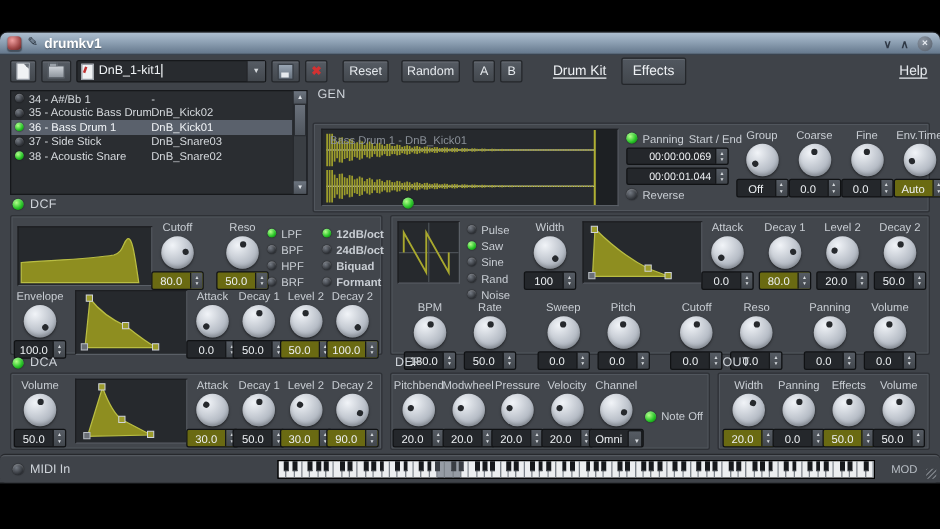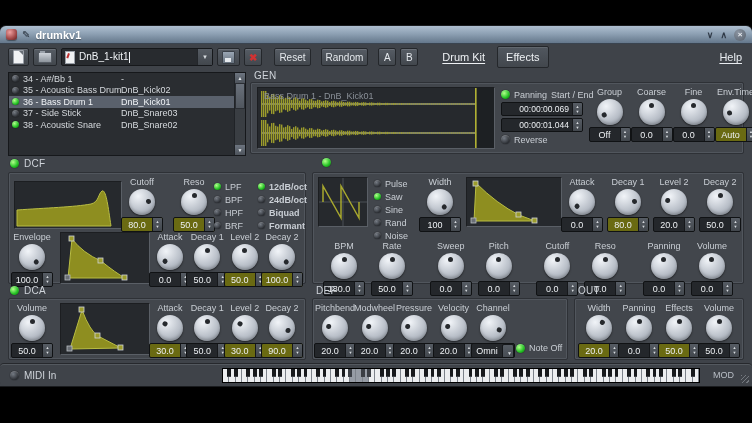--- a/index.html
+++ b/index.html
@@ -79,42 +79,42 @@
   .lrow{height:11.5px;display:flex;align-items:center;font-size:9px;color:#d6dade;flex:none;}
   .lrow.sel{background:#5a616c;color:#f2f5f8;}
   .lrow .led{margin-left:3px;margin-right:4px;}
   .lrow .lel{width:98px;white-space:nowrap;overflow:hidden;}
   .lrow .lsm{flex:1;white-space:nowrap;overflow:hidden;}
   .lscroll{width:10px;background:#3a3e43;border-left:1px solid #202327;display:flex;flex-direction:column;flex:none;}
   .sarr{height:10px;background:linear-gradient(#6d7580,#4d535b);color:#e6eaee;font-size:5px;display:flex;align-items:center;justify-content:center;flex:none;}
   .strack{flex:1;position:relative;}
   .sthumb{position:absolute;left:0;top:0;width:100%;height:26px;background:linear-gradient(#6a717b,#50565e);border:1px solid #2b2e33;box-sizing:border-box;}
   
-  .genbox{left:250px;top:56px;width:494px;height:72px;display:flex;padding:4px 6px;gap:6px;align-items:flex-start;}
+  .genbox{left:250px;top:72px;width:494px;height:72px;display:flex;padding:4px 6px;gap:6px;align-items:flex-start;}
   .offcol{width:82px;flex:none;font-size:9px;color:#c9ced4;display:flex;flex-direction:column;gap:2px;padding-top:2px;}
   .offrow{display:flex;align-items:center;gap:4px;height:11px;white-space:nowrap;}
   .tspin{height:12px;background:#24272b;border:1px solid #101214;border-radius:2px;display:flex;align-items:stretch;overflow:hidden;}
   .tspin .v{flex:1;font-size:8.5px;color:#edf0f3;display:flex;align-items:center;justify-content:flex-end;padding-right:3px;}
   .genknobs{display:flex;gap:1px;flex:1;justify-content:space-between;}
   .genknobs .kcell{width:41px;}
   
   .row{display:flex;align-items:flex-start;gap:2px;}
   .dcfbox{left:8px;top:146px;width:298px;height:112px;padding:4px 5px;display:flex;flex-direction:column;justify-content:space-between;}
   .lfobox{left:312px;top:146px;width:432px;height:112px;padding:4px 5px;display:flex;flex-direction:column;justify-content:space-between;}
   .dcabox{left:8px;top:272px;width:298px;height:62px;padding:4px 5px;display:flex;align-items:flex-start;gap:2px;}
   .defbox{left:312px;top:272px;width:256px;height:62px;padding:4px 3px;display:flex;align-items:flex-start;}
   .outbox{left:574px;top:272px;width:170px;height:62px;padding:4px 5px;display:flex;align-items:flex-start;justify-content:space-between;}
   .envdisp{width:90px;height:52px;flex:none;}
   .adsr{display:flex;flex:1;justify-content:space-between;}
   .adsr .kcell{width:36px;}
   .pairs{display:flex;flex:1;justify-content:space-between;padding:0 4px;}
   .pair{display:flex;gap:4px;}
   .defbox .kcell{width:38px;}
   .outbox .kcell{width:38px;}
-  .noteoff{display:flex;align-items:center;gap:4px;font-size:9px;color:#c9ced4;align-self:flex-end;margin-bottom:2px;margin-left:4px;white-space:nowrap;}
+  .noteoff{display:flex;align-items:center;gap:4px;font-size:9px;color:#c9ced4;align-self:flex-end;margin-bottom:17px;margin-left:4px;white-space:nowrap;}
   
   .statusbar{position:absolute;left:0;bottom:0;width:752px;height:22px;background:#3f4349;border-top:1px solid #54595f;
     box-shadow:0 -1px 0 #26282c;box-sizing:border-box;border-radius:4px;}
   .midiin{position:absolute;left:10px;top:5px;display:flex;align-items:center;gap:5px;font-size:10px;color:#cfd4da;}
   .kb{position:absolute;left:222px;top:3px;width:478px;height:15px;background:#0d0e10;border:1px solid #000;box-sizing:border-box;}
   .wkey{position:absolute;top:0;height:100%;background:#eceef0;box-shadow:inset -1px 0 0 #7d838b;box-sizing:border-box;}
   .wkey.hl{background:#969ca5;}
   .bkey{position:absolute;top:0;height:62%;background:#17191c;z-index:2;box-shadow:inset 0 -1px 0 #3c4046;}
   .modlbl{position:absolute;right:18px;top:5px;font-size:9px;color:#b9bfc6;}
   .grip{position:absolute;right:3px;bottom:3px;width:8px;height:8px;

